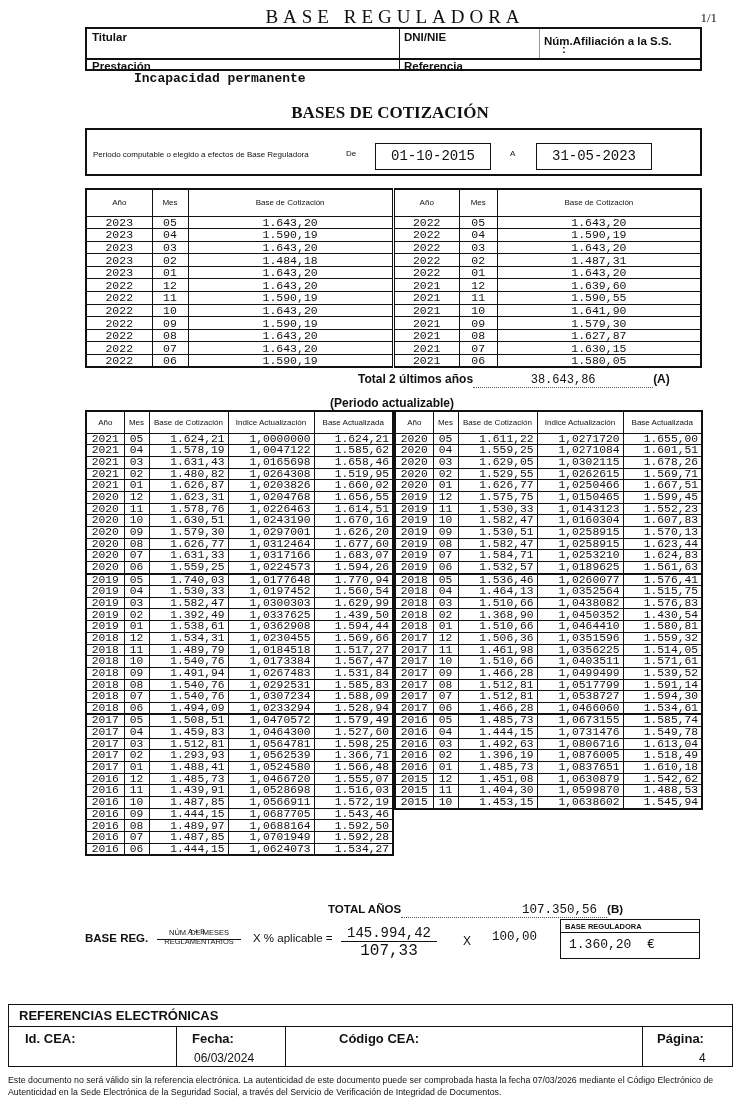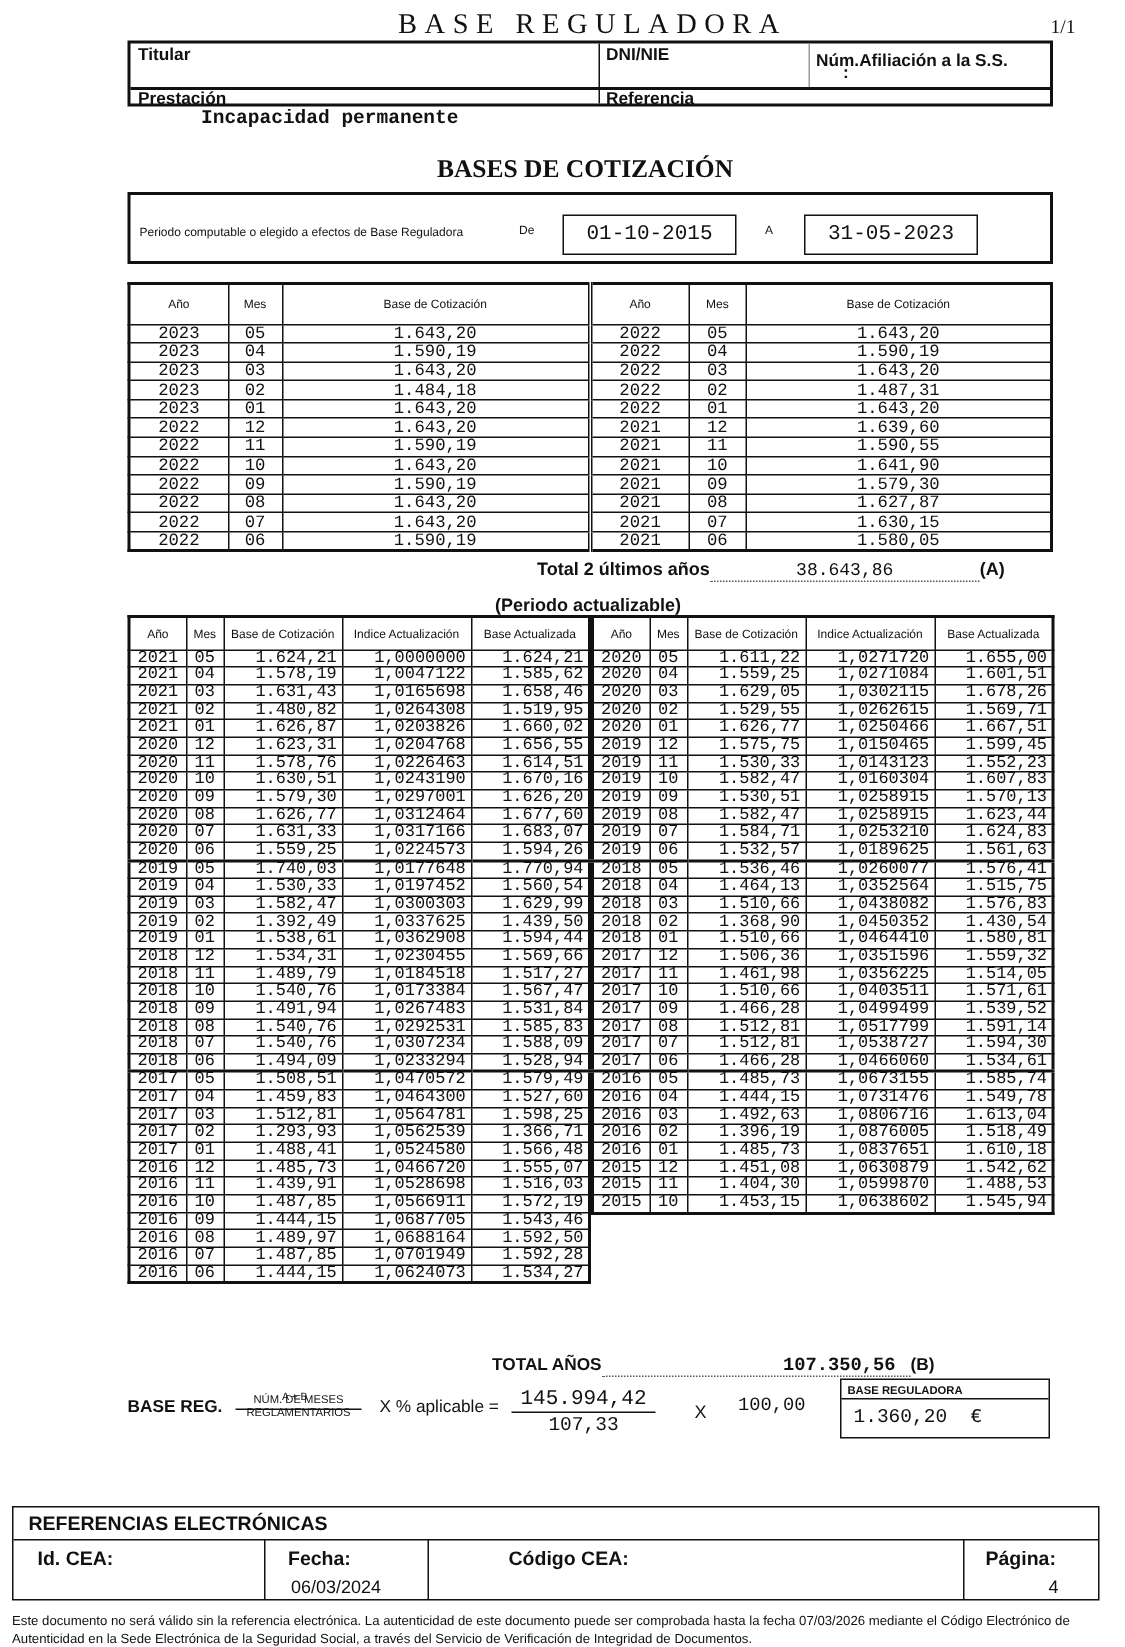--- a/index.html
+++ b/index.html
@@ -36,21 +36,21 @@
   #periodo-lbl { position: absolute; left: 330px; top: 396px; font-size: 12px; font-weight: bold; }
 
   #act-left { left: 85px; top: 410px; width: 309px; border: 2px solid #111; }
   #act-right { left: 394px; top: 410px; width: 309px; border: 2px solid #111; }
   .act th { font-size: 8px; height: 22px; line-height: 9px; }
   .act td { font-size: 11.3px; height: 11.7px; line-height: 10.5px; padding: 0 3px; text-align: center; white-space: nowrap; }
   .act td.r { text-align: right; }
   .act tr.grp td { border-top: 2px solid #111; }
 
   #total-b { position: absolute; left: 328px; top: 903px; font-size: 11.5px; font-weight: bold; }
-  #total-b .dots { display: inline-block; width: 206px; border-bottom: 1px dotted #555; text-align: right; padding-right: 10px; font-weight: bold; font-size: 12.5px; }
+  #total-b .dots { display: inline-block; width: 206px; border-bottom: 1px dotted #555; text-align: right; padding-right: 10px; font-weight: normal; font-size: 12.5px; }
 
   #formula { position: absolute; left: 85px; top: 928px; width: 620px; height: 40px; }
   #formula .bold { font-weight: bold; font-size: 11.5px; position: absolute; }
   .frac-line { position: absolute; height: 1px; background: #111; }
   #base-box { position: absolute; left: 475px; top: -9px; width: 140px; height: 40px; border: 1.5px solid #111; }
   #base-box .hdr { font-size: 7.5px; font-weight: bold; padding: 2px 4px; border-bottom: 1.5px solid #111; height: 13px; }
   #base-box .val { font-size: 13px; padding: 4px 8px; }
 
   #refs-box { position: absolute; left: 8px; top: 1004px; width: 725px; height: 63px; border: 1.5px solid #111; }
   #refs-box .t { position: absolute; left: 10px; top: 3px; font-size: 13px; font-weight: bold; }
@@ -718,21 +718,21 @@
   <div class="bold" style="left:0;top:4px;">BASE REG.</div>
   <div style="position:absolute;left:103px;top:0;font-size:7px;">A + B</div>
   <div class="frac-line" style="left:72px;top:11px;width:84px;"></div>
   <div style="position:absolute;left:72px;width:84px;top:0;font-size:7.5px;text-align:center;line-height:9px;">
     <div>NÚM. DE MESES</div>
     <div>REGLAMENTARIOS</div>
   </div>
   <div style="position:absolute;left:168px;top:4px;font-size:11.5px;">X % aplicable =</div>
   <div class="mono" style="position:absolute;left:256px;width:96px;top:-3px;text-align:center;font-size:14px;">145.994,42</div>
   <div class="frac-line" style="left:256px;top:13px;width:96px;"></div>
-  <div class="mono" style="position:absolute;left:256px;width:96px;top:14px;text-align:center;font-size:13px;">107,33</div>
+  <div class="mono" style="position:absolute;left:256px;width:96px;top:14px;text-align:center;font-size:16px;">107,33</div>
   <div style="position:absolute;left:378px;top:6px;font-size:12px;">X</div>
   <div class="mono" style="position:absolute;left:407px;top:2px;font-size:12.5px;">100,00</div>
   <div id="base-box">
     <div class="hdr">BASE REGULADORA</div>
     <div class="val mono"><span>1.360,20</span>&nbsp;&nbsp;<span>€</span></div>
   </div>
 </div>
 
 <div id="refs-box">
   <div class="t">REFERENCIAS ELECTRÓNICAS</div>

